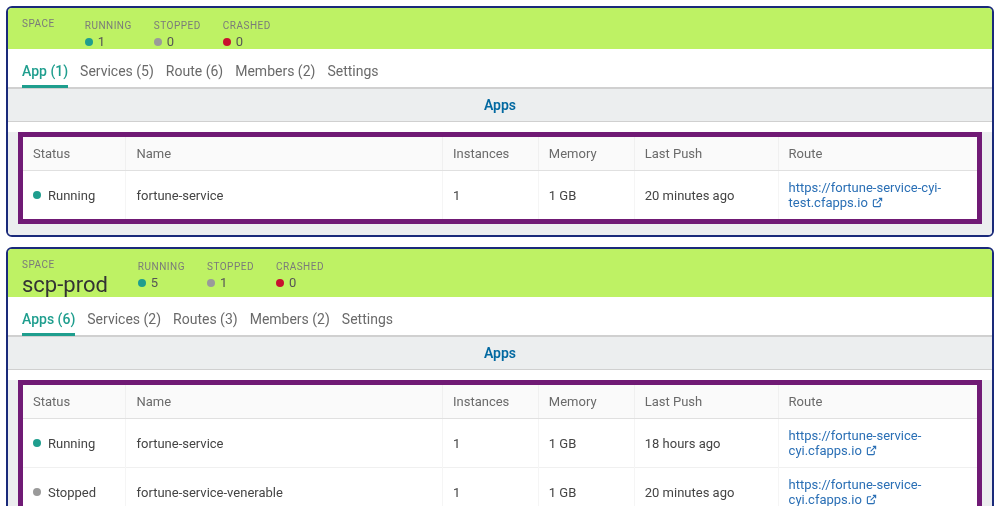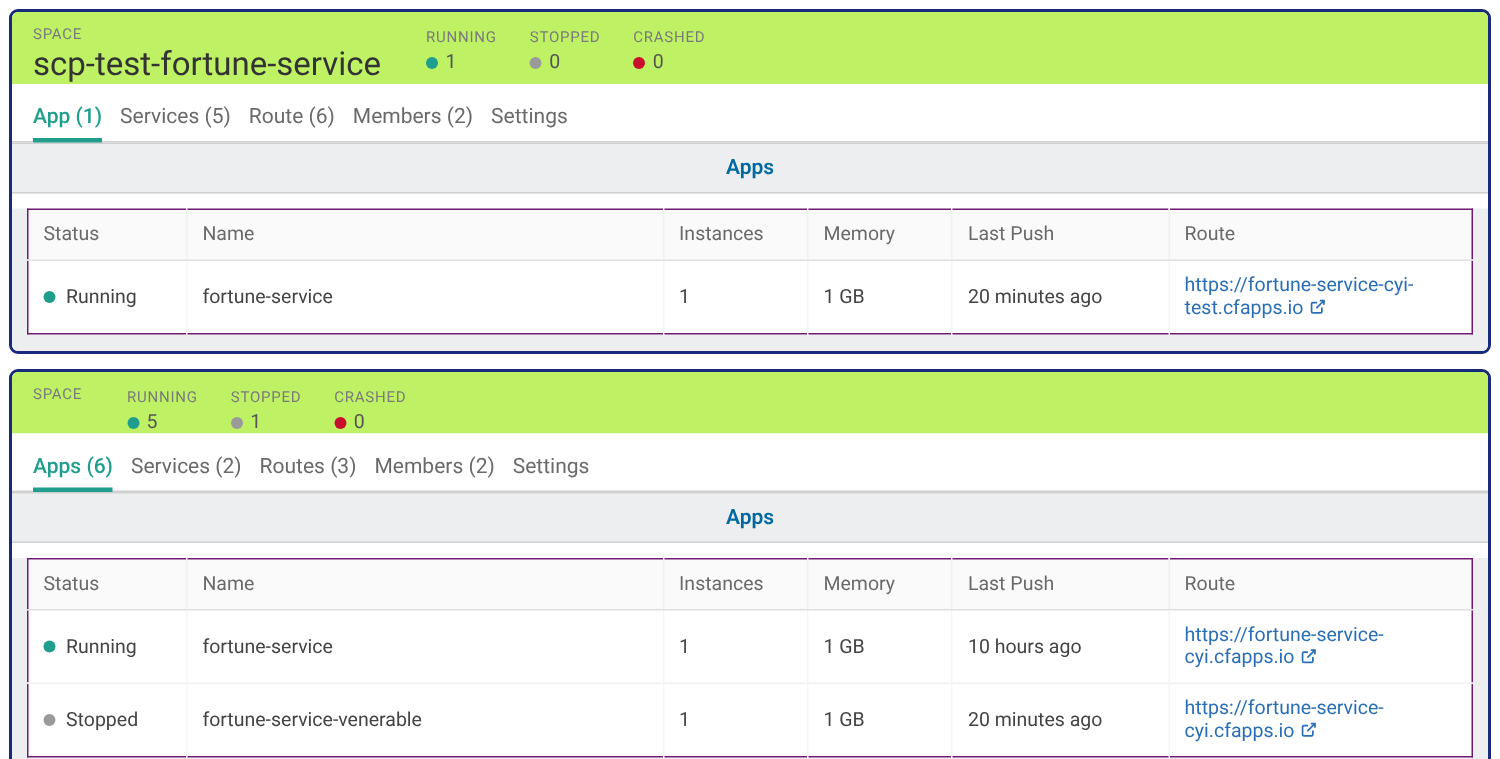--- a/index.html
+++ b/index.html
@@ -15,21 +15,21 @@
     .stat-value { display: flex; align-items: center; gap: 5px; font-size: 13px; color: #555; }
     .dot { width: 8px; height: 8px; border-radius: 50%; display: inline-block; }
     .dot.green { background: #1f9e8e; }
     .dot.grey { background: #9a9a9a; }
     .dot.red { background: #c8102e; }
     .tabs { display: flex; gap: 12px; padding: 14px 14px 0 14px; border-bottom: 1px solid #d0d0d0; background: #fff; }
     .tab { padding-bottom: 8px; font-size: 14px; color: #6a6a6a; cursor: pointer; position: relative; }
     .tab.active { color: #1f9e8e; font-weight: 500; }
     .tab.active::after { content: ""; position: absolute; left: 0; right: 0; bottom: -1px; height: 3px; background: #1f9e8e; }
     .section-title { background: #eceeef; padding: 8px 14px; font-size: 14px; font-weight: 600; color: #0369a1; border-top: 1px solid #d0d0d0; border-bottom: 1px solid #d0d0d0; text-align: center; }
-    table { width: calc(100% - 20px); border-collapse: collapse; margin: 10px; border: 1px solid #701a75; background: #fff; }
+    table { width: calc(100% - 20px); border-collapse: collapse; margin: 10px; border: 5px solid #701a75; background: #fff; }
     th { text-align: left; font-weight: 400; color: #6a6a6a; font-size: 13px; padding: 9px 10px; border-bottom: 1px solid #e0e0e0; border-right: 1px solid #f0f0f0; background: #fafafa; }
     td { padding: 9px 10px; font-size: 13px; color: #444; border-right: 1px solid #f5f5f5; border-top: 1px solid #f0f0f0; }
     th:last-child, td:last-child { border-right: none; }
     .status-cell { display: flex; align-items: center; gap: 7px; }
     a.route-link { color: #2a6fb5; text-decoration: none; }
     .ext-icon { display: inline-block; margin-left: 4px; vertical-align: -1px; }
     .table-wrap { background: #eceeef; padding-bottom: 1px; }
     col.c-status { width: 11%; }
     col.c-name { width: 33%; }
     col.c-inst { width: 10%; }
@@ -38,21 +38,20 @@
     col.c-route { width: 21%; }
   </style>
 </head>
 <body>
 
 <div id="root">
     <div class="space-card">
     <div class="space-header">
       <div class="space-title-block">
         <div class="space-label">SPACE</div>
-        <div class="space-name">scp-test-fortune-service</div>
       </div>
       <div class="stats">
         <div class="stat">
           <div class="stat-label">RUNNING</div>
           <div class="stat-value">
               <span class="dot green"></span>
               <span>1</span>
             </div>
         </div>
         <div class="stat">
@@ -118,20 +117,21 @@
                   </svg></a></td>
     </tr>
           </tbody>
       </table>
     </div>
     </div>
     <div class="space-card">
     <div class="space-header">
       <div class="space-title-block">
         <div class="space-label">SPACE</div>
+        <div class="space-name">scp-prod</div>
       </div>
       <div class="stats">
         <div class="stat">
           <div class="stat-label">RUNNING</div>
           <div class="stat-value">
               <span class="dot green"></span>
               <span>5</span>
             </div>
         </div>
         <div class="stat">
@@ -182,21 +182,21 @@
     <tr>
       <td>
                 <div class="status-cell">
                   <span class="dot green"></span>
                   <span>Running</span>
                 </div>
               </td>
       <td>fortune-service</td>
       <td>1</td>
       <td>1 GB</td>
-      <td>10 hours ago</td>
+      <td>18 hours ago</td>
       <td><a href="#" class="route-link"><span>https://fortune-service-cyi.cfapps.io</span><svg class="ext-icon" width="11" height="11" viewBox="0 0 24 24" fill="none" stroke="#2a6fb5" stroke-width="2.5">
                     <path d="M18 13v6a2 2 0 0 1-2 2H5a2 2 0 0 1-2-2V8a2 2 0 0 1 2-2h6"></path>
                     <polyline points="15 3 21 3 21 9"></polyline>
                     <line x1="10" y1="14" x2="21" y2="3"></line>
                   </svg></a></td>
     </tr>
     <tr>
       <td>
                 <div class="status-cell">
                   <span class="dot grey"></span>

